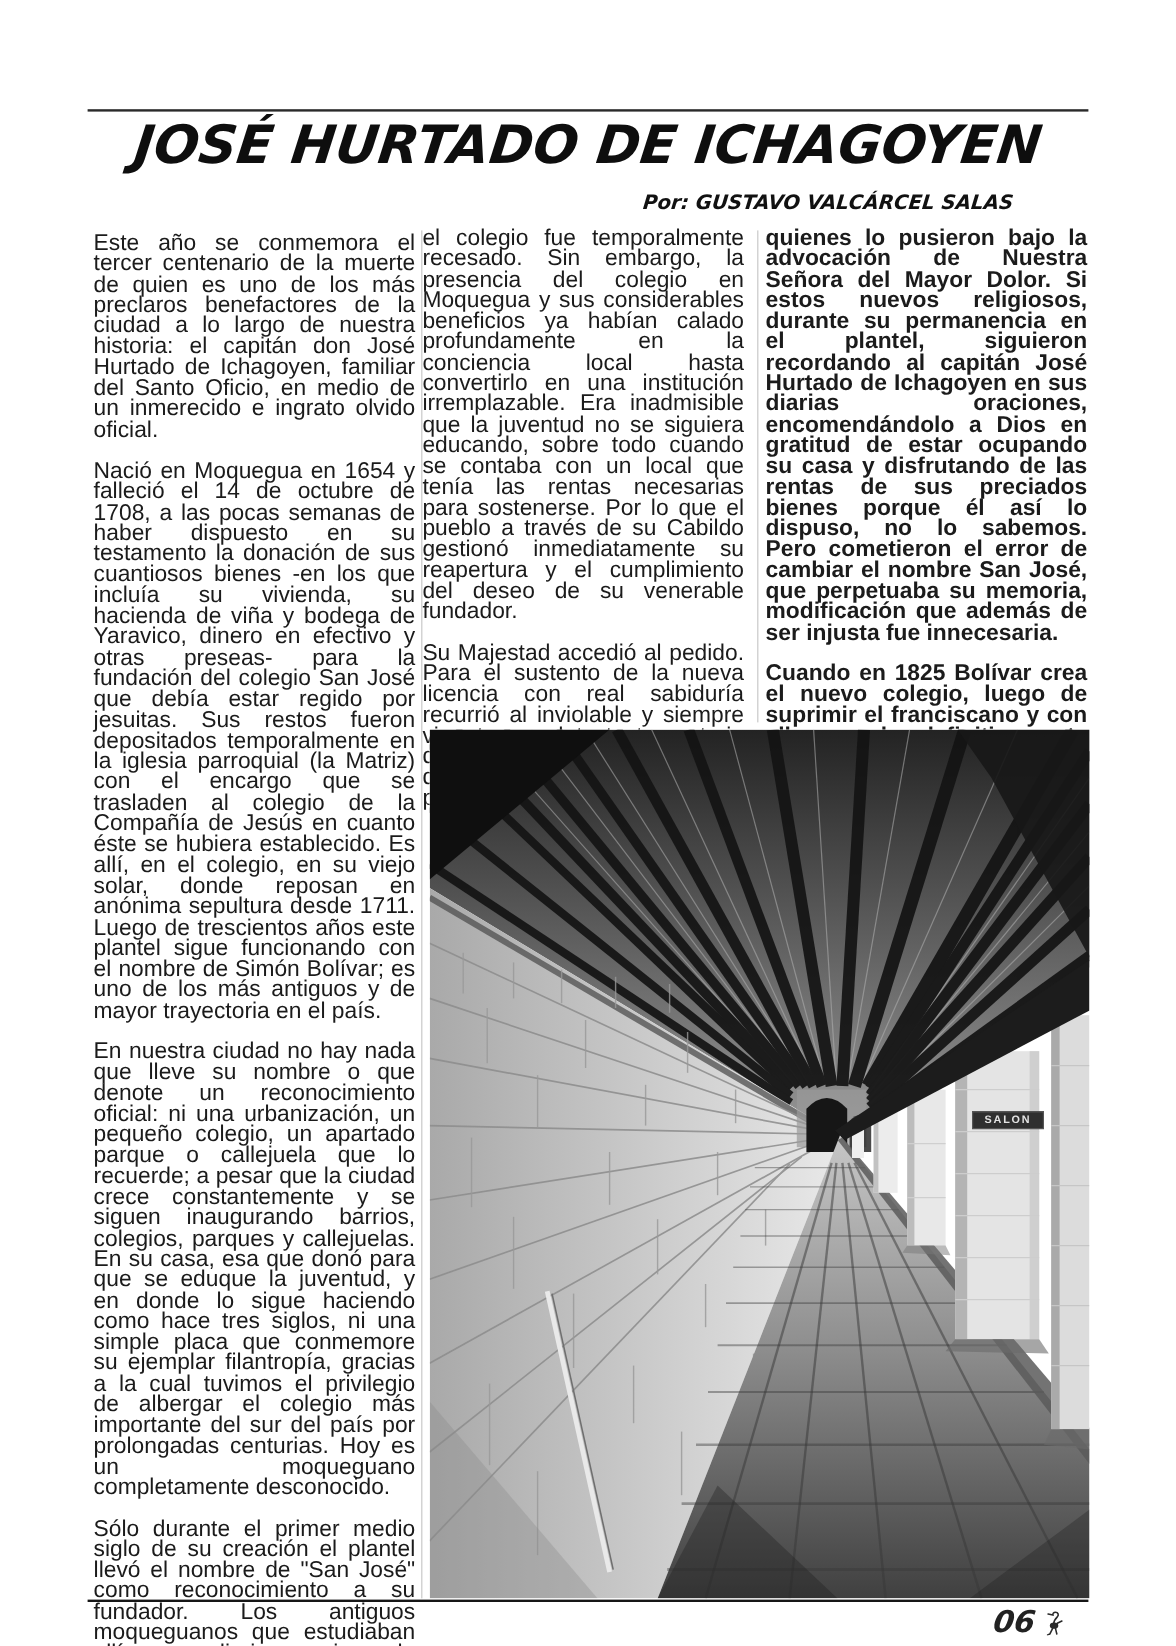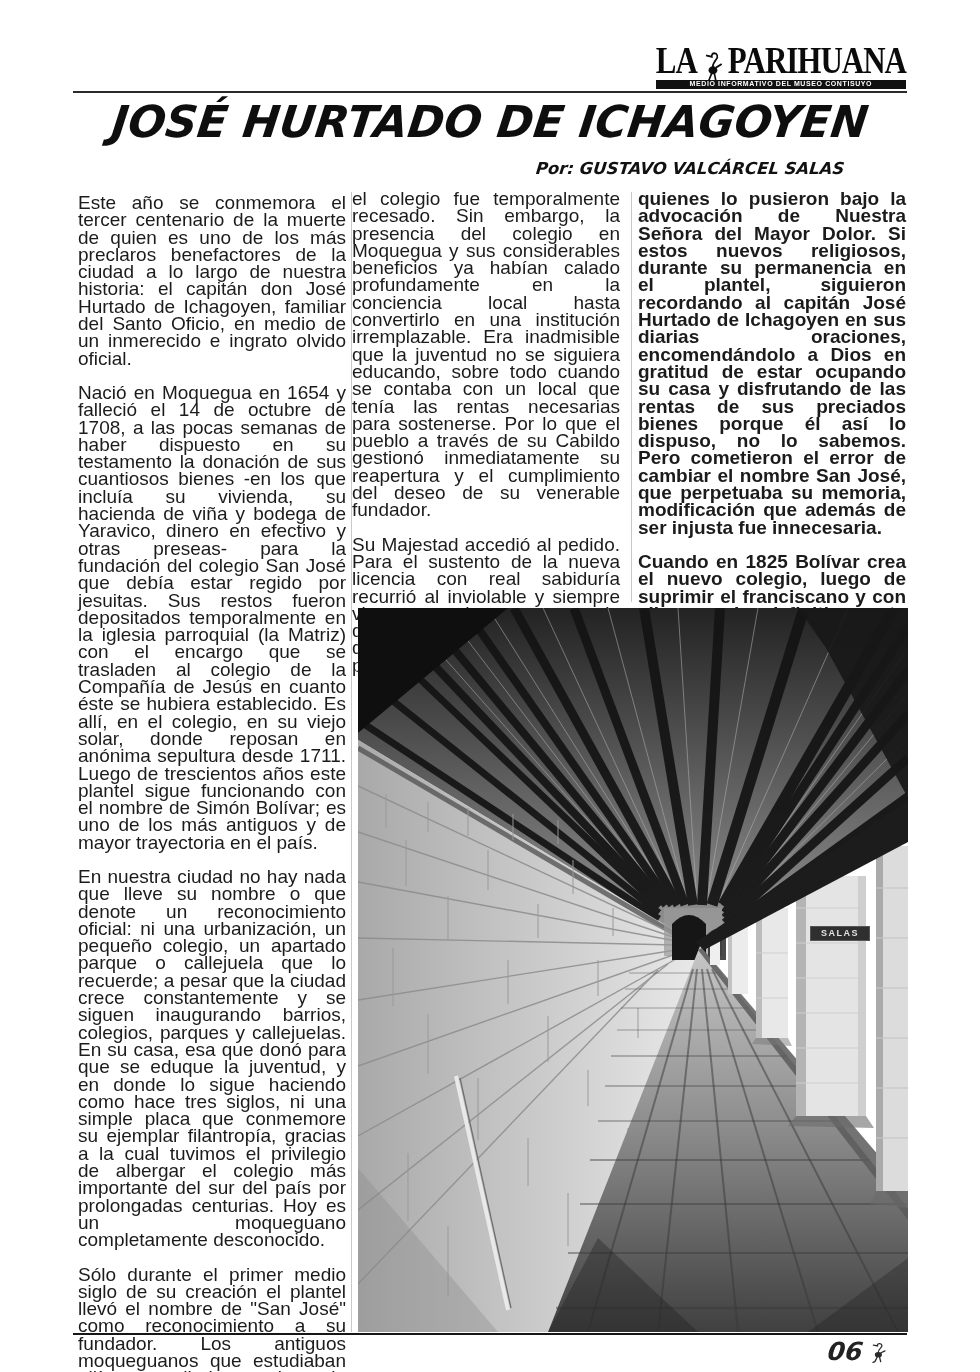--- a/index.html
+++ b/index.html
@@ -70,37 +70,20 @@
     font-family:"DejaVu Sans","Liberation Sans",sans-serif;
     font-style:italic;font-weight:700;font-size:25px;color:#222;transform:skewX(-8deg);
   }
   .footer-bird{width:20px;height:22px;}
 </style>
 </head>
 <body>
 
 <div class="page">
 
-  <div class="masthead">
-    <div class="masthead-title">
-      <span>LA</span>
-      <span class="masthead-bird">
-        <svg viewBox="0 0 26 28" width="25" height="27">
-          <g fill="none" stroke="#0d0d0d" stroke-width="1.7" stroke-linecap="round">
-            <ellipse cx="13.5" cy="17.5" rx="4.6" ry="3.4" fill="#0d0d0d" stroke="none"></ellipse>
-            <path d="M13 16 C13 12 15 10 17 8 C19 6 18 3 15 3 C13 3 12 4.2 12.3 6 L7 5"></path>
-            <path d="M17 15 l5 -2.5"></path>
-            <path d="M12 20.5 L9 26.5 M15 20.5 L16.5 26.5 M9 26.5 l-2.5 1"></path>
-          </g>
-        </svg>
-      </span>
-      <span>PARIHUANA</span>
-    </div>
-    <div class="masthead-tagline">MEDIO INFORMATIVO DEL MUSEO CONTISUYO</div>
-  </div>
   <div class="header-rule"></div>
 
   <h1 class="article-title">JOSÉ HURTADO DE ICHAGOYEN</h1>
   <div class="byline">Por: GUSTAVO VALCÁRCEL SALAS</div>
 
   <div class="col-rule r1"></div>
   <div class="col-rule r2"></div>
 
   <div class="col col-1">
     <p>Este año se conmemora el tercer centenario de la muerte de quien es uno de los más preclaros benefactores de la ciudad a lo largo de nuestra historia: el capitán don José Hurtado de Ichagoyen, familiar del Santo Oficio, en medio de un inmerecido e ingrato olvido oficial.</p>
@@ -275,21 +258,21 @@
           <line x1="518" y1="330" x2="550" y2="330"></line>
         <line x1="518" y1="380" x2="550" y2="380"></line>
           <line x1="518" y1="430" x2="550" y2="430"></line>
         <line x1="518" y1="480" x2="550" y2="480"></line>
           <line x1="518" y1="530" x2="550" y2="530"></line>
       </g>
       <polygon points="518,583 550,583 550,600 512,596" fill="#6a6a6a" opacity="0.6"></polygon>
 
       <polygon points="550,192 550,234 346,342 338,334" fill="#1c1c1c"></polygon>
     </svg>
-    <div class="salon-sign">SALAS</div>
+    <div class="salon-sign">SALON</div>
   </figure>
 
   <div class="footer-rule"></div>
   <div class="page-number-wrap">
     <span class="page-number">06</span>
     <span class="footer-bird">
       <svg viewBox="0 0 26 28" width="20" height="22">
         <g fill="none" stroke="#2a2a2a" stroke-width="1.7" stroke-linecap="round">
           <ellipse cx="13.5" cy="17.5" rx="4.6" ry="3.4" fill="#2a2a2a" stroke="none"></ellipse>
           <path d="M13 16 C13 12 15 10 17 8 C19 6 18 3 15 3 C13 3 12 4.2 12.3 6 L7 5"></path>

